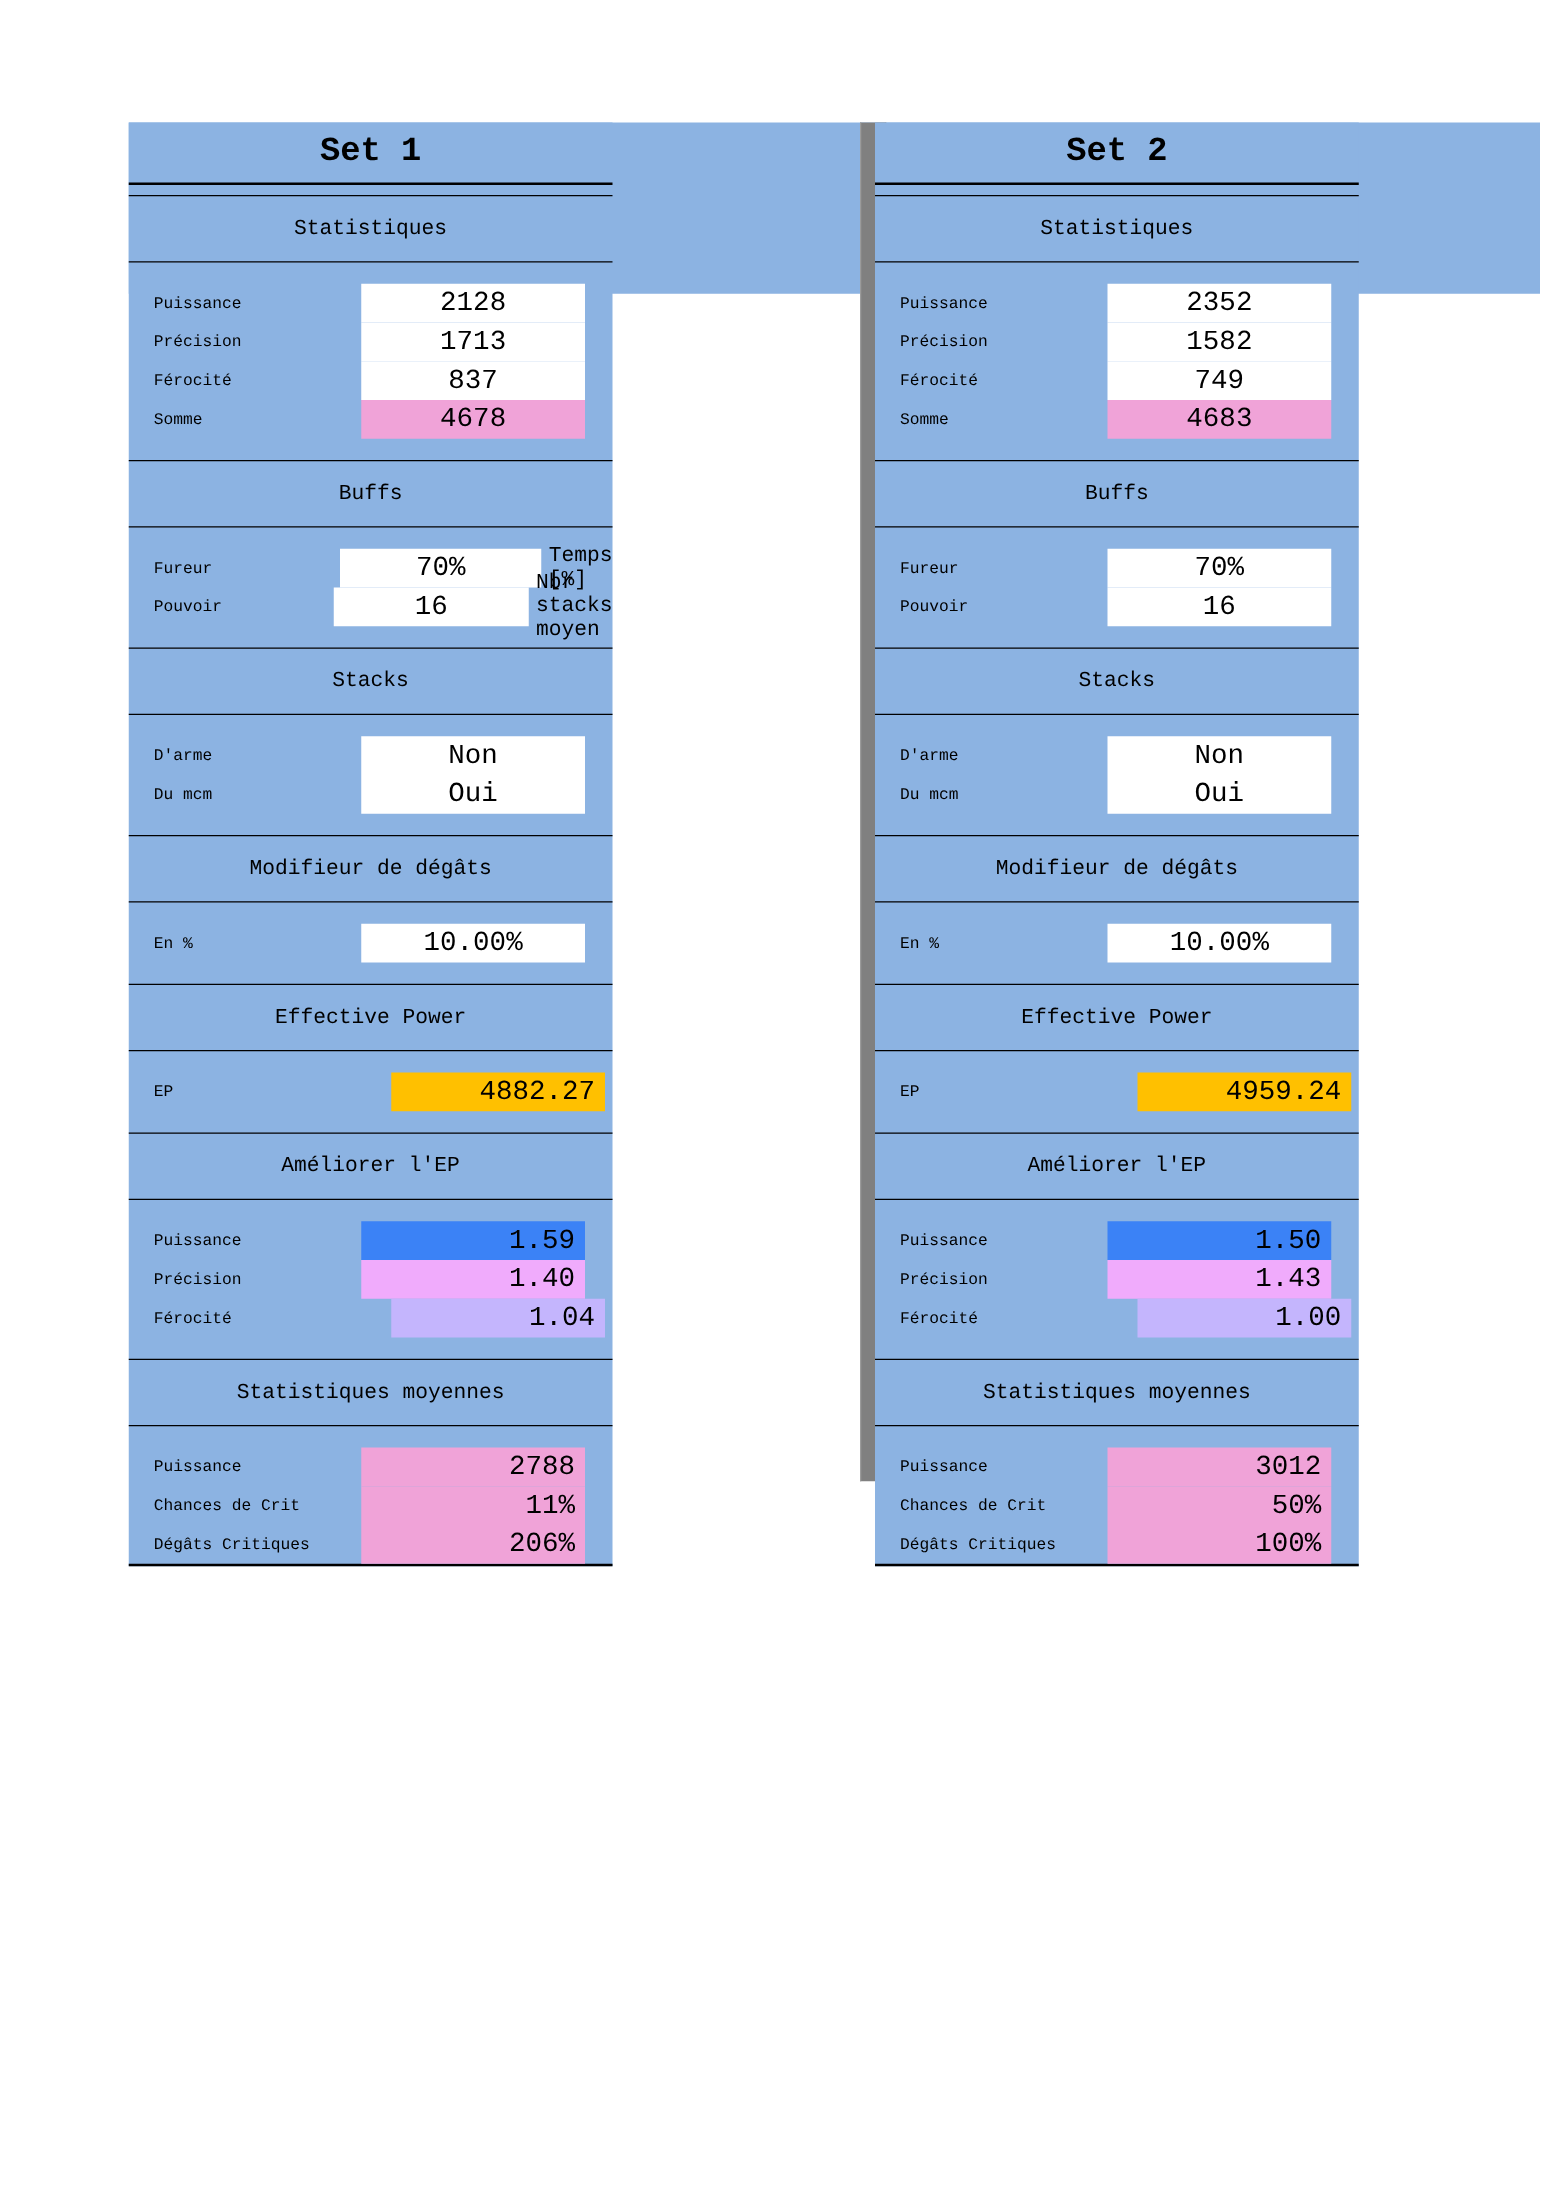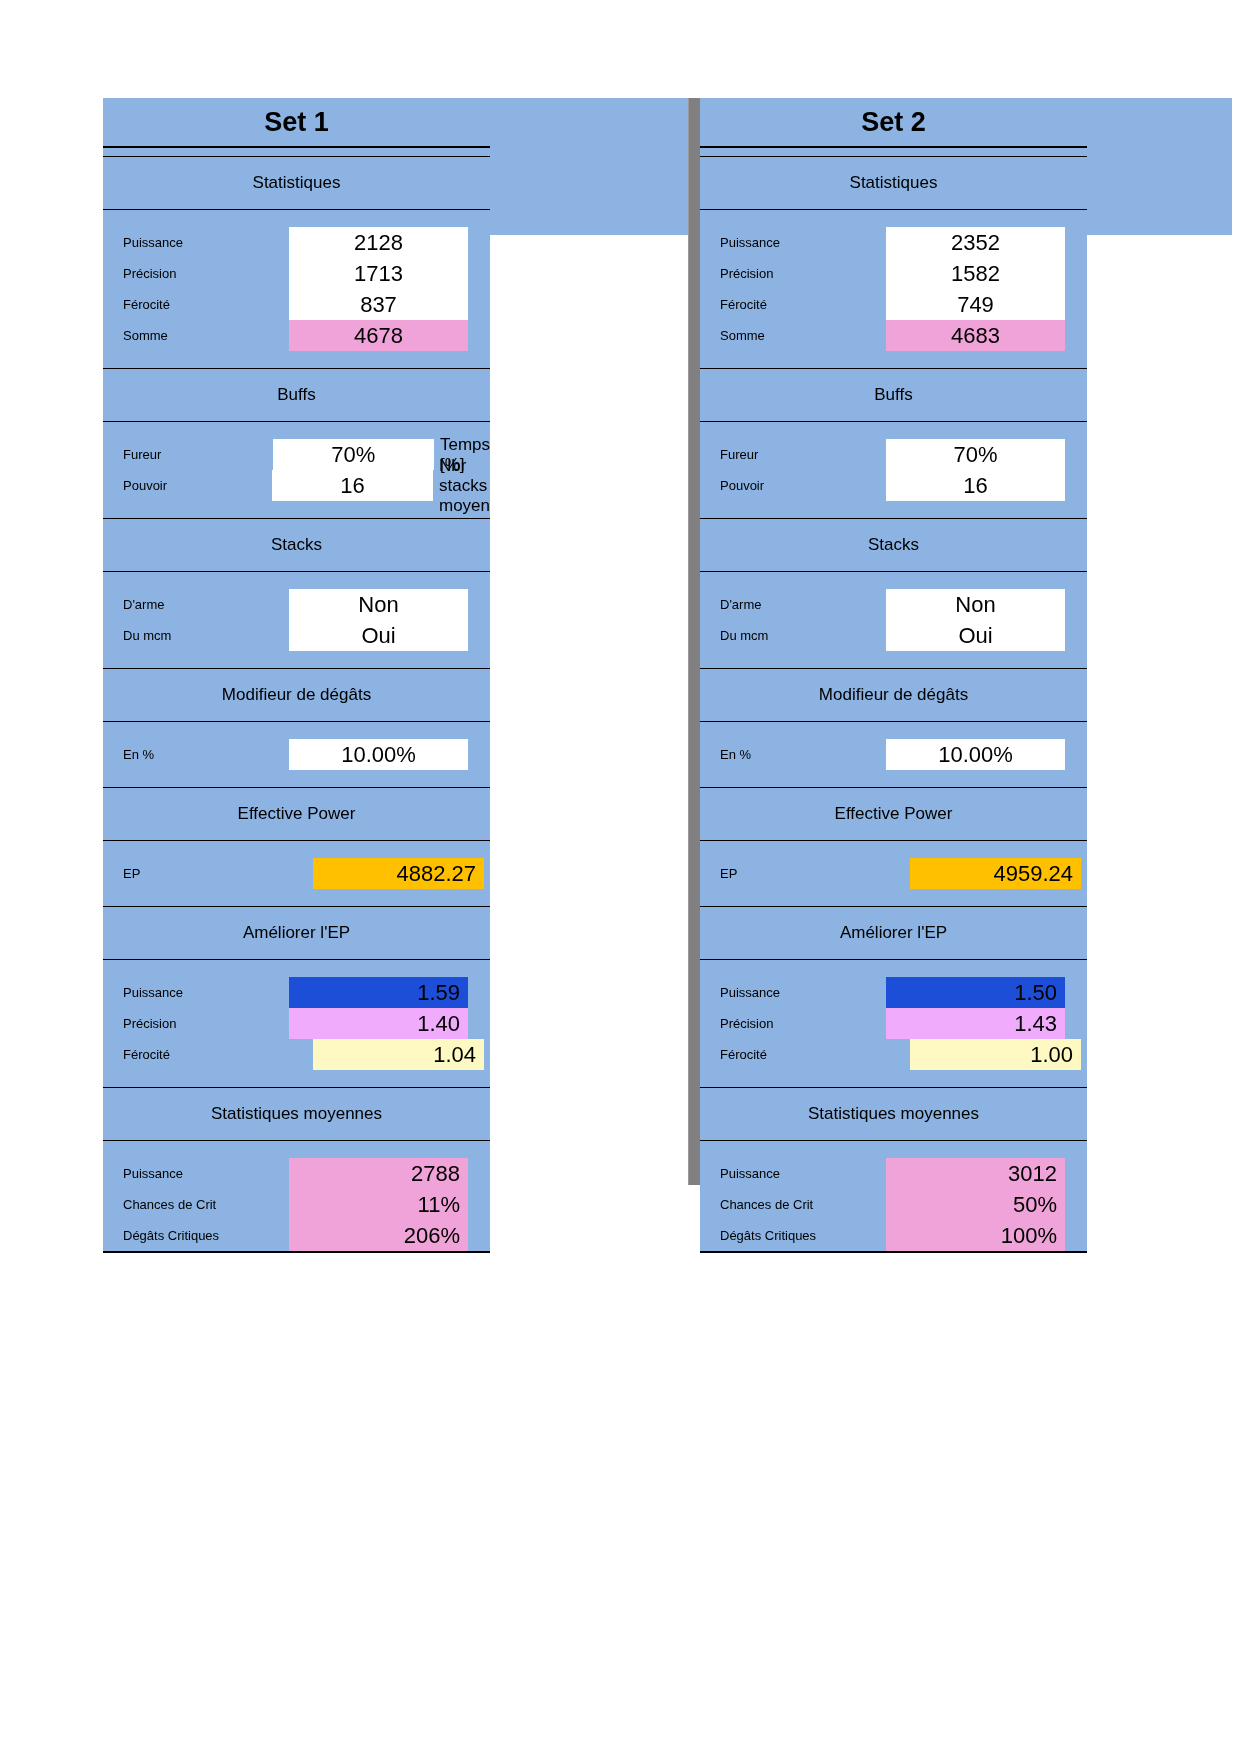--- a/index.html
+++ b/index.html
@@ -14,20 +14,21 @@
     font-family: "Liberation Sans", sans-serif;
     color: #000000;
   }
 
   #sheet {
     position: absolute;
     left: 0;
     top: 0;
     width: 1241px;
     height: 1249px;
+    font-family: Liberation Mono, monospace;
   }
 
   
   .blue-backdrop {
     position: absolute;
     left: 103px;
     top: 98px;
     width: 1129px;
     height: 137px;
     background: #8cb3e2;
@@ -111,23 +112,23 @@
     display: flex;
     align-items: center;
     padding-left: 6px;
     font-size: 17px;
     box-sizing: border-box;
   }
 
   .bg-white  { background: #ffffff; }
   .bg-pink   { background: #f0a3d8; }
   .bg-orange { background: #ffc000; margin-left: 32px; }
-  .bg-red    { background: #1d4ed8; }
+  .bg-red    { background: #3b82f6; }
   .bg-yellow { background: #f0abfc; }
-  .bg-green  { background: #fef9c3; margin-left: 32px; }
+  .bg-green  { background: #c4b5fd; margin-left: 32px; }
 
   .gap { height: 17px; }
 
   .bottom-rule {
     border-bottom: 2px solid #000000;
   }
   .rule-under-title {
     height: 8px;
     border-bottom: 1px solid #000000;
   }

